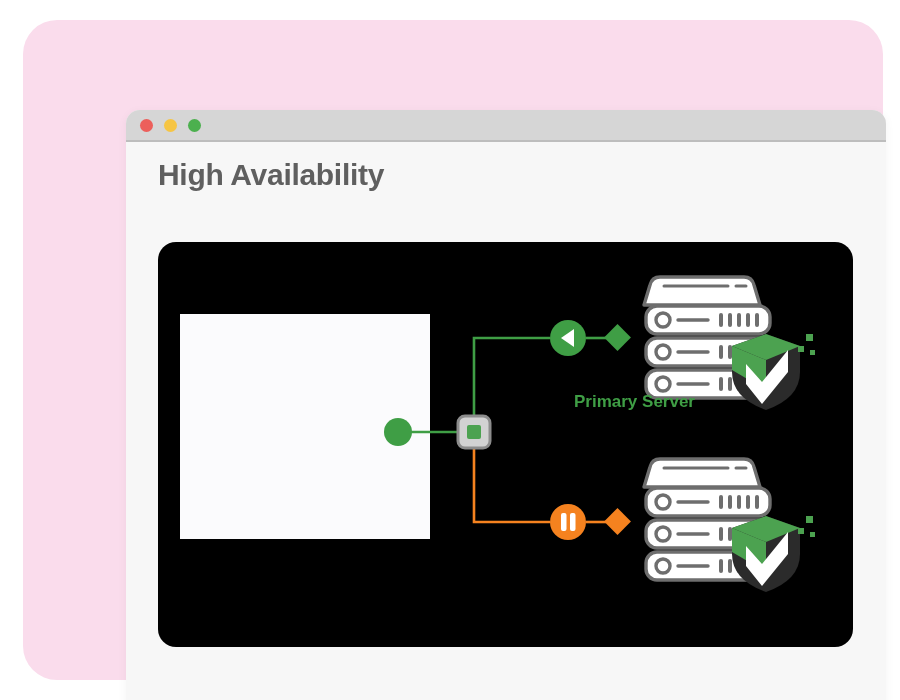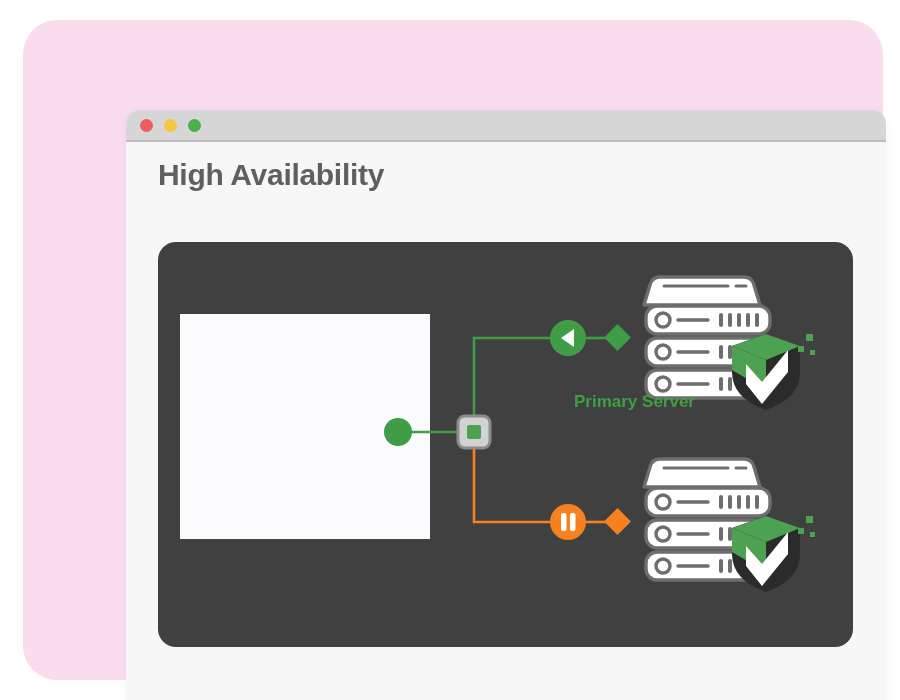--- a/index.html
+++ b/index.html
@@ -35,21 +35,21 @@
 
   .page-title{
     position:absolute;left:32px;top:48px;
     font-size:30px;font-weight:bold;color:#5f5f5f;
     letter-spacing:-0.3px;
   }
 
   
   .card{
     position:absolute;left:32px;top:132px;width:695px;height:405px;
-    background:#404040;border-radius:18px;
+    background:#000000;border-radius:18px;
   }
 
   
   .illus{position:absolute;left:22px;top:72px;width:250px;height:240px;}
   .illus-bg{position:absolute;left:0;top:0;width:250px;height:225px;background:#fbfbfd;}
 
   
   .diagram{position:absolute;left:0;top:0;width:695px;height:405px;}
 
   .srv-label{

